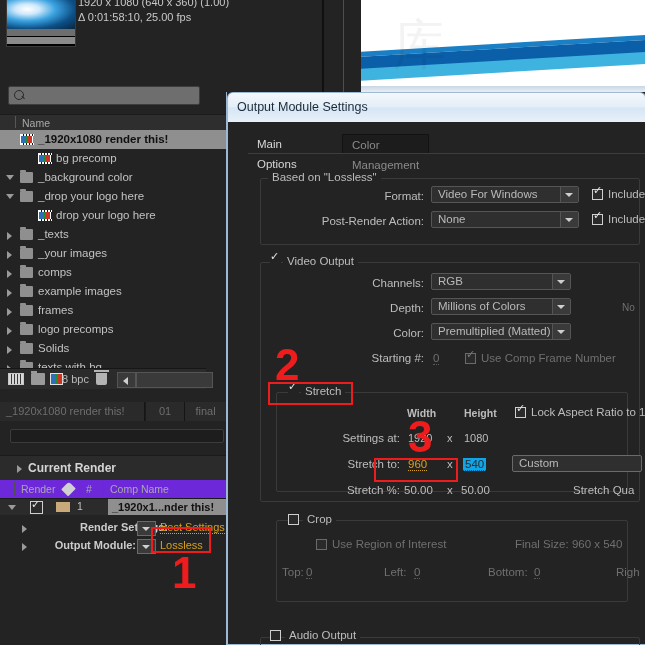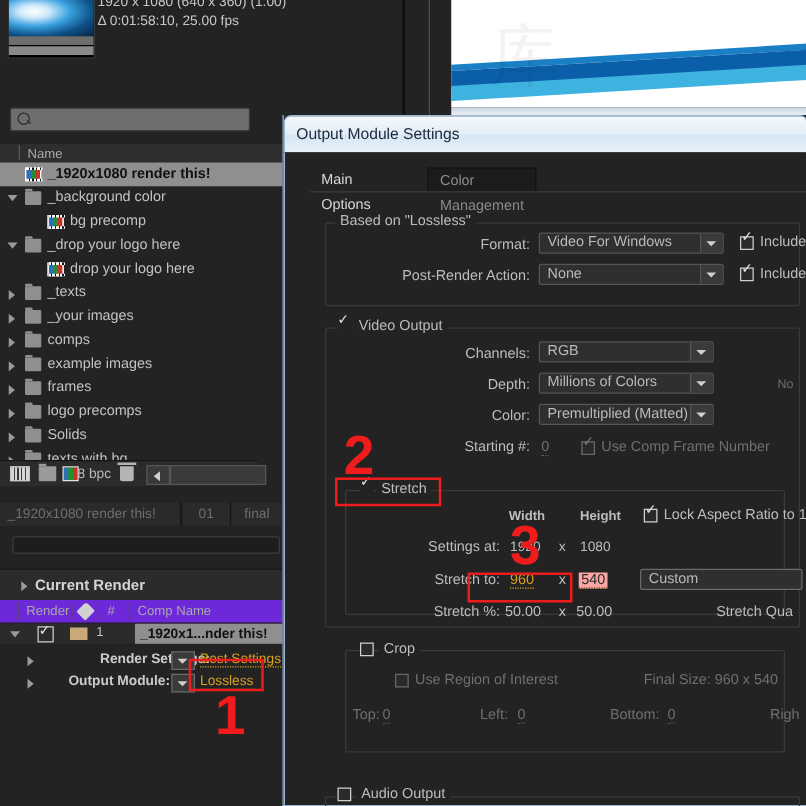--- a/index.html
+++ b/index.html
@@ -164,21 +164,21 @@
      border-right:4px solid transparent;border-top:4px solid #cfcfcf;}
 
   .cb{position:absolute;width:11px;height:11px;border:1px solid #cfcfcf;background:#2a2a2a;
      box-sizing:border-box;}
   .cb.on:after{content:"✓";position:absolute;left:0px;top:-5px;font-size:11px;color:#e4e4e4;line-height:11px;}
   .cb.dimbox{border-color:#6a6a6a;}
   .cb.dimbox.on:after{color:#7c7c7c;}
   .cb.off{background:#2a2a2a;}
   .num-dim{color:#6f6f6f;border-bottom:1px dotted #5a5a5a;}
   .stretchfield{position:absolute;font-size:11.5px;color:#d8a01e;border-bottom:1px dotted #d8a01e;}
-  .stretchfield.hot{background:#fca5a5;color:#2b2b2b;border-bottom:1px dotted #5a4000;padding:0 2px;}
+  .stretchfield.hot{background:#0ea5e9;color:#2b2b2b;border-bottom:1px dotted #5a4000;padding:0 2px;}
 
   
   .redbox{position:absolute;border:2px solid #ee1c1c;box-sizing:border-box;}
   .rednum{position:absolute;color:#ee1c1c;font-size:44px;font-weight:bold;
      font-family:"Liberation Sans",sans-serif;line-height:1;}
 </style>
 </head>
 <body>
 
 <div id="app-bg"></div>
@@ -212,29 +212,29 @@
     <span class="tick"></span>
     <span class="lbl">Name</span>
   </div>
 
   <div id="item-list">
       <div class="row sel">
         <span class="ico ico-comp" style="left: 20px;"></span>
         <span class="txt" style="left: 38px;">_1920x1080 render this!</span>
       </div>
       <div class="row">
-        <span class="tw tw-down" style="left: 4px;">
-          <i></i>
-        </span>
-        <span class="ico ico-folder" style="left: 20px;"></span>
-        <span class="txt" style="left: 38px;">_background color</span>
-      </div>
-      <div class="row">
         <span class="ico ico-comp" style="left: 38px;"></span>
         <span class="txt" style="left: 56px;">bg precomp</span>
+      </div>
+      <div class="row">
+        <span class="tw tw-down" style="left: 4px;">
+          <i></i>
+        </span>
+        <span class="ico ico-folder" style="left: 20px;"></span>
+        <span class="txt" style="left: 38px;">_background color</span>
       </div>
       <div class="row">
         <span class="tw tw-down" style="left: 4px;">
           <i></i>
         </span>
         <span class="ico ico-folder" style="left: 20px;"></span>
         <span class="txt" style="left: 38px;">_drop your logo here</span>
       </div>
       <div class="row">
         <span class="ico ico-comp" style="left: 38px;"></span>

